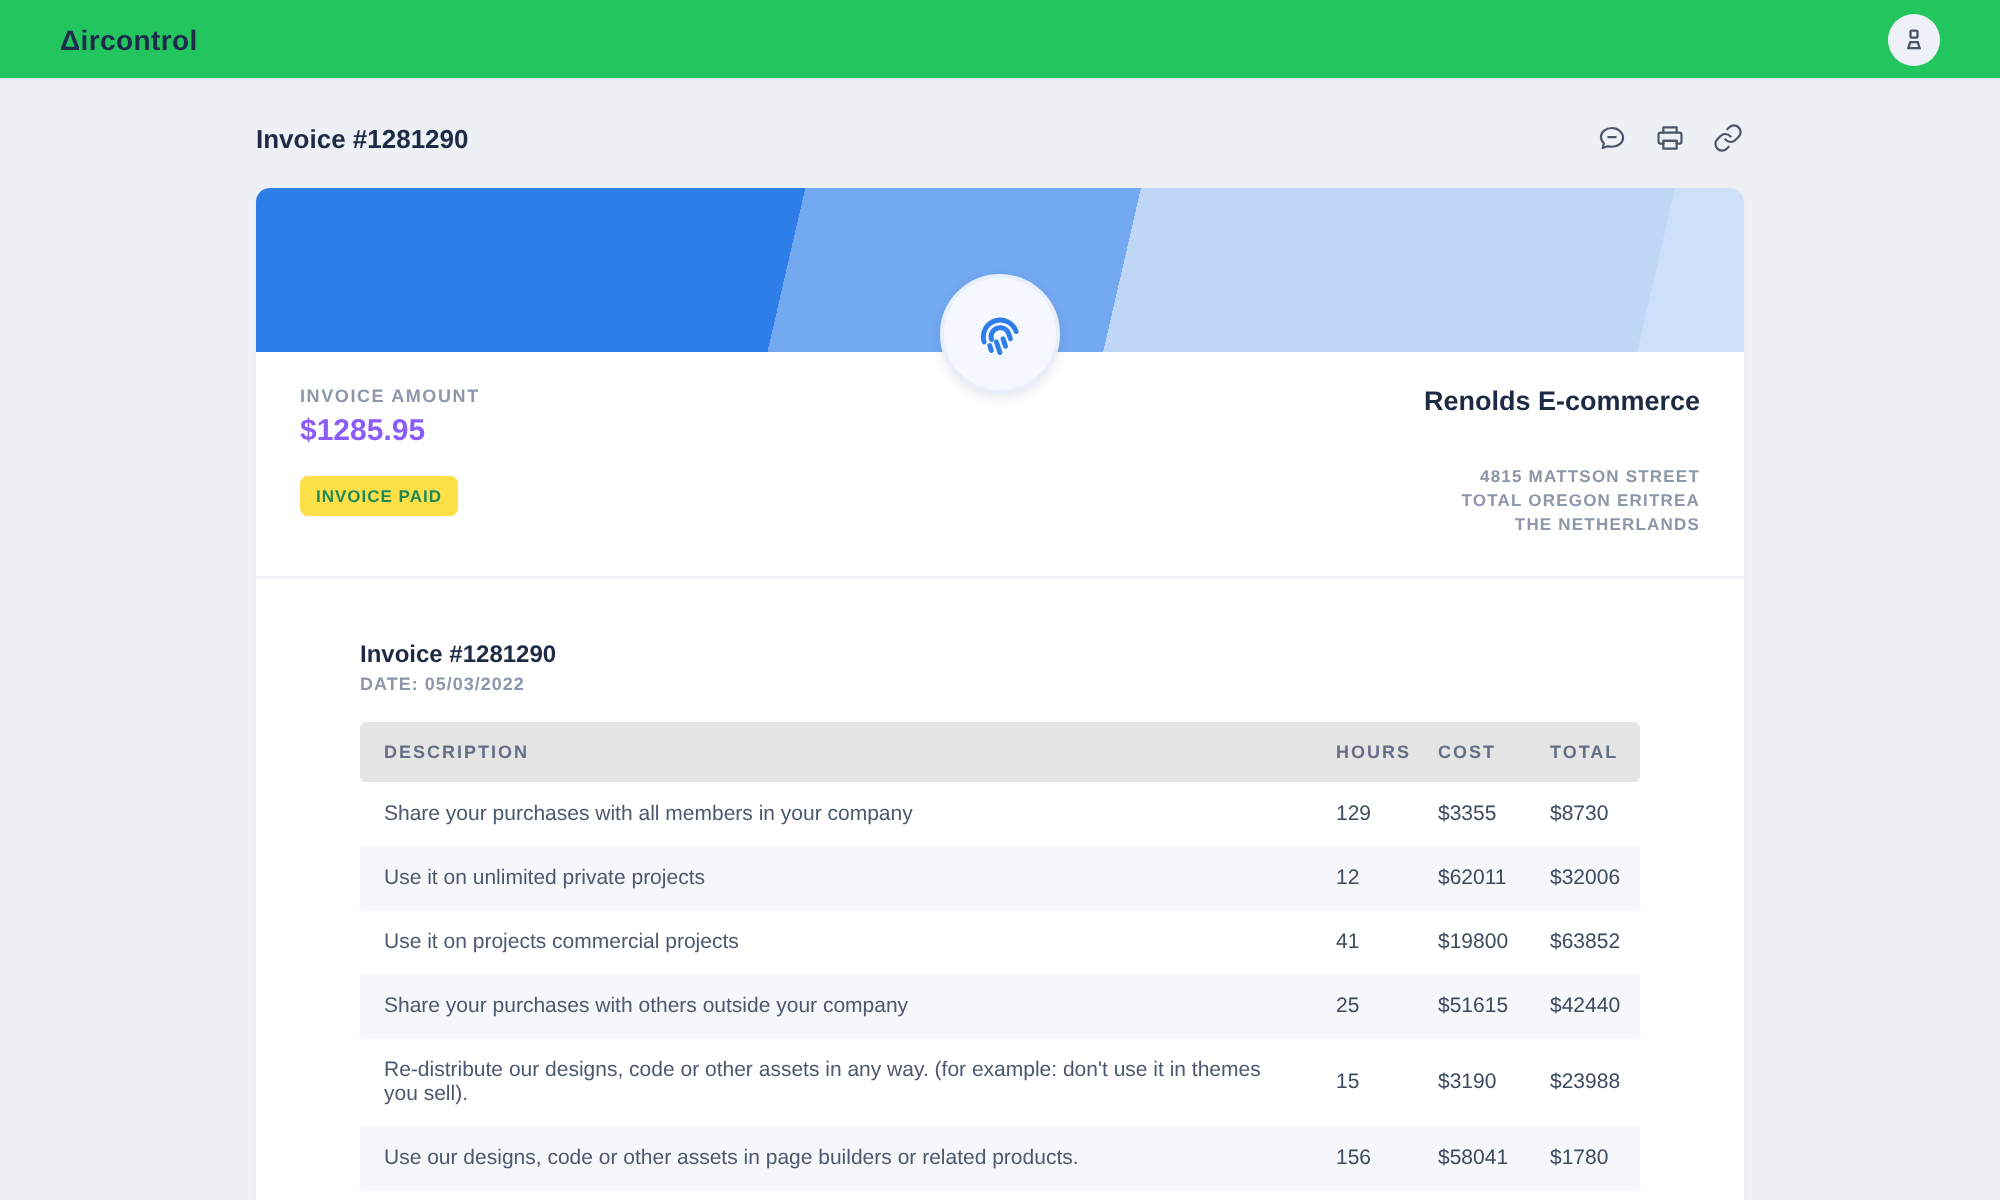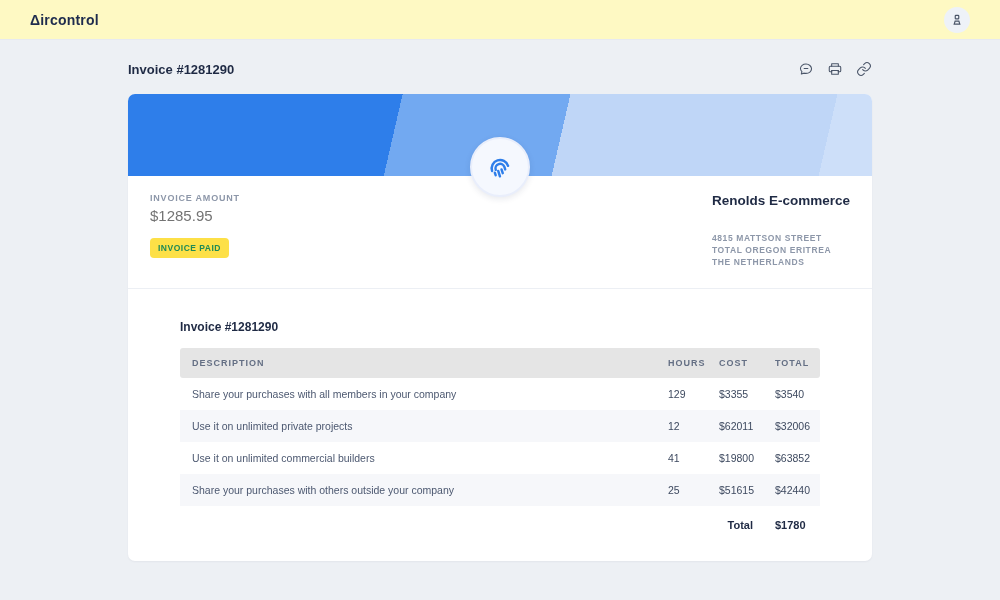--- a/index.html
+++ b/index.html
@@ -1,20 +1,20 @@
 <!DOCTYPE html>
 <html><head>
 <meta charset="utf-8">
 <style>
   * { margin:0; padding:0; box-sizing:border-box; }
   html,body { width:1000px; height:600px; overflow:hidden; }
   body { font-family:"Liberation Sans", sans-serif; background:#edf0f4; color:#1f2a44; }
 
   
-  .topbar { height:40px; background:#fef9c3; border-bottom:1px solid #e7eaf0;
+  .topbar { height:40px; background:#22c55e; border-bottom:1px solid #e7eaf0;
             display:flex; align-items:center; justify-content:space-between; padding:0 30px; }
   .logo { font-size:14px; font-weight:700; color:#1e2b4d; letter-spacing:.2px; }
   .avatar { width:26px; height:26px; border-radius:50%; background:#eef2f8;
             display:flex; align-items:center; justify-content:center; cursor:pointer; }
 
   
   .container { width:744px; margin:0 auto; padding-top:21px; }
   .page-head { display:flex; align-items:center; justify-content:space-between; margin-bottom:17px; }
   .page-title { font-size:13px; font-weight:700; color:#1f2a44; }
   .toolbar { display:flex; gap:13px; }
@@ -28,24 +28,24 @@
               #72a9f1 36%, #72a9f1 58%,
               #bfd6f7 58%, #bfd6f7 93%,
               #cddff9 93%, #cddff9 100%); }
   .banner-badge { position:absolute; left:50%; bottom:-21px; transform:translateX(-50%);
                   width:60px; height:60px; border-radius:50%; background:#f5f8fe;
                   border:2px solid #e9eefb; display:flex; align-items:center; justify-content:center;
                   box-shadow:0 2px 6px rgba(30,43,77,.10); }
 
   .info { display:flex; justify-content:space-between; padding:17px 22px 20px; border-bottom:1px solid #eceff4; }
   .amount-label { font-size:9px; font-weight:700; color:#8d97a9; letter-spacing:.8px; }
-  .amount-value { font-size:15px; font-weight:400; color:#737373; margin-top:4px; }
+  .amount-value { font-size:15px; font-weight:700; color:#8b5cf6; margin-top:4px; }
   .status-badge { display:inline-block; margin-top:14px; background:#fde047; color:#1f8a56;
                   font-size:8.5px; font-weight:700; letter-spacing:.5px; padding:5px 8px; border-radius:4px; }
-  .company { }
+  .company { text-align:right; }
   .company-name { font-size:13.5px; font-weight:700; color:#1f2a44; }
   .company-addr { margin-top:24px; font-size:8.5px; font-weight:700; color:#8d97a9;
                   letter-spacing:.6px; line-height:12px; }
 
   
   .table-wrap { padding:31px 52px 30px; }
   .inv-no { font-size:12px; font-weight:700; color:#1f2a44; }
   .inv-date { font-size:9px; font-weight:700; color:#8d97a9; letter-spacing:.5px; margin-top:3px; }
   table { width:100%; border-collapse:collapse; margin-top:14px; }
   col.c-desc { width:488px; } col.c-hours { width:51px; } col.c-cost { width:56px; } col.c-total { width:45px; }
@@ -133,20 +133,21 @@
         <div class="company-addr">
           <div>4815 MATTSON STREET</div>
           <div>TOTAL OREGON ERITREA</div>
           <div>THE NETHERLANDS</div>
         </div>
       </div>
     </div>
 
     <div class="table-wrap">
       <div class="inv-no">Invoice #1281290</div>
+      <div class="inv-date">DATE: 05/03/2022</div>
 
       <table>
         <colgroup>
             <col class="c-desc">
             <col class="c-hours">
             <col class="c-cost">
             <col class="c-total">
           </colgroup>
         <thead>
           <tr>
@@ -154,39 +155,51 @@
             <th>HOURS</th>
             <th>COST</th>
             <th>TOTAL</th>
           </tr>
         </thead>
         <tbody>
             <tr>
               <td>Share your purchases with all members in your company</td>
               <td>129</td>
               <td>$3355</td>
-              <td>$3540</td>
+              <td>$8730</td>
             </tr>
             <tr>
               <td>Use it on unlimited private projects</td>
               <td>12</td>
               <td>$62011</td>
               <td>$32006</td>
             </tr>
             <tr>
-              <td>Use it on unlimited commercial builders</td>
+              <td>Use it on projects commercial projects</td>
               <td>41</td>
               <td>$19800</td>
               <td>$63852</td>
             </tr>
             <tr>
               <td>Share your purchases with others outside your company</td>
               <td>25</td>
               <td>$51615</td>
               <td>$42440</td>
+            </tr>
+            <tr>
+              <td>Re-distribute our designs, code or other assets in any way. (for example: don't use it in themes you sell).</td>
+              <td>15</td>
+              <td>$3190</td>
+              <td>$23988</td>
+            </tr>
+            <tr>
+              <td>Use our designs, code or other assets in page builders or related products.</td>
+              <td>156</td>
+              <td>$58041</td>
+              <td>$1780</td>
             </tr>
           </tbody>
         <tfoot>
           <tr>
             <td></td>
             <td></td>
             <td class="total-label">Total</td>
             <td>$1780</td>
           </tr>
         </tfoot>

